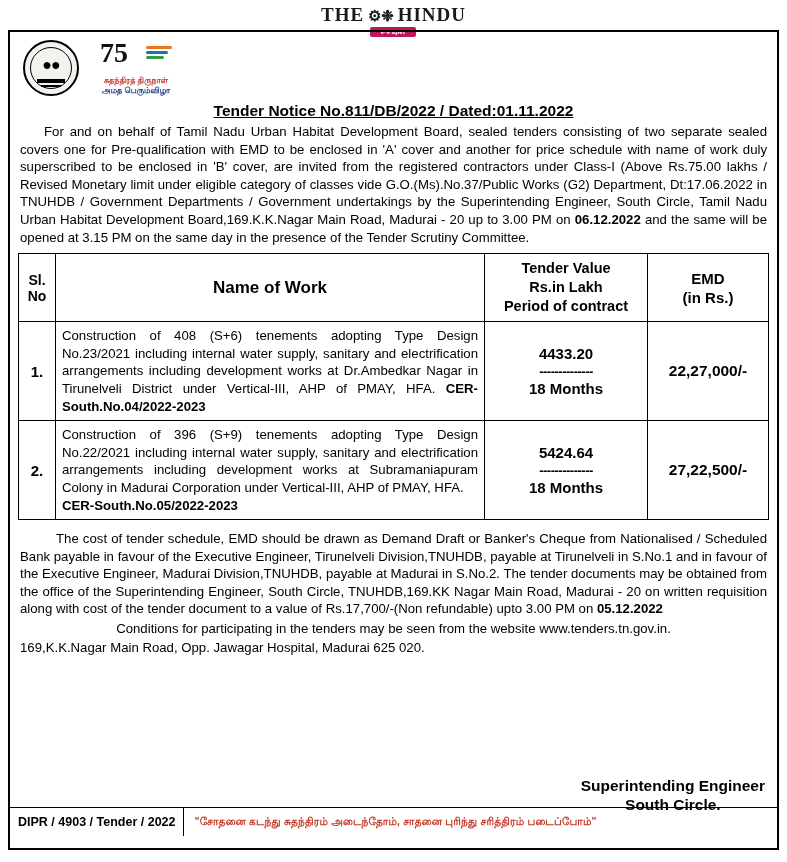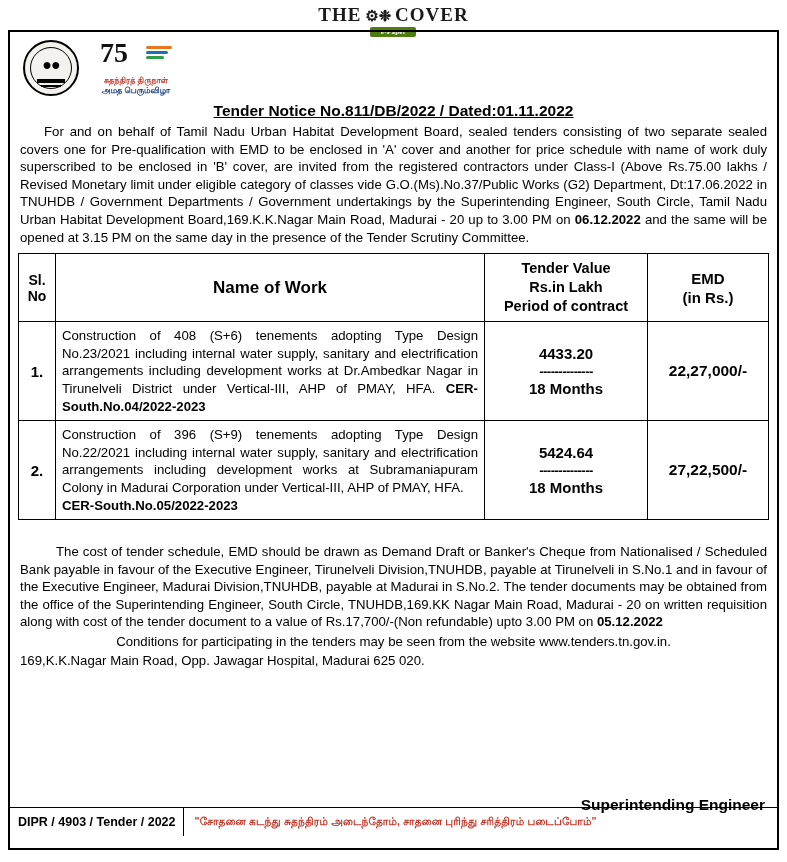--- a/index.html
+++ b/index.html
@@ -40,21 +40,21 @@
     font-size: 15px;
     letter-spacing: 0;
   }
   .epaper-badge {
     display: block;
     margin: 1px auto 0 auto;
     width: 46px;
     font-size: 7px;
     font-weight: bold;
     color: #ffffff;
-    background: #4d7c0f;
+    background: #be185d;
     border-radius: 2px;
     padding: 1px 0;
     text-align: center;
     letter-spacing: 0.3px;
   }
 
   
   .adbox {
     position: absolute;
     left: 8px;
@@ -200,21 +200,21 @@
     line-height: 17.6px;
     text-align: justify;
     padding: 0 10px 0 10px;
   }
   .intro .ind { padding-left: 24px; }
   .intro b { font-weight: bold; }
 
   
   table.tender {
     width: calc(100% - 16px);
-    margin: 7px 8px 17px 8px;
+    margin: 7px 8px 4px 8px;
     border-collapse: collapse;
     table-layout: fixed;
   }
   table.tender th, table.tender td {
     border: 1.5px solid #000;
     vertical-align: middle;
   }
   th.col-sl { width: 32px; }
   th.col-name { width: auto; }
   th.col-value { width: 158px; }
@@ -326,21 +326,21 @@
     letter-spacing: 0.2px;
   }
 </style>
 </head>
 <body>
 
 <div class="page">
 
   <div class="masthead">
     <div class="masthead-title">
-      <span>THE</span><span class="swirl"> ⚙❉ </span><span>COVER</span>
+      <span>THE</span><span class="swirl"> ⚙❉ </span><span>HINDU</span>
       <span class="epaper-badge">e-Paper</span>
     </div>
   </div>
 
   <div class="adbox">
 
     <div class="hdr">
       <div class="hdr-logo">
         <div class="emblem">
           <div class="faces">●●</div>
@@ -422,20 +422,21 @@
 
     <div class="foot-para">
       <span class="ind"></span><span>The cost of tender schedule, EMD should be drawn as Demand Draft or Banker's Cheque from Nationalised / Scheduled Bank payable in favour of the Executive Engineer, Tirunelveli Division,TNUHDB, payable at Tirunelveli in S.No.1 and in favour of the Executive Engineer, Madurai Division,TNUHDB, payable at Madurai in S.No.2. The tender documents may be obtained from the office of the Superintending Engineer, South Circle, TNUHDB,169.KK Nagar Main Road, Madurai - 20 on written requisition along with cost of the tender document to a value of Rs.17,700/-(Non refundable) upto 3.00 PM  on  </span><b>05.12.2022</b>
     </div>
 
     <div class="conditions">Conditions for participating in the tenders may be seen from the website www.tenders.tn.gov.in.</div>
     <div class="address">169,K.K.Nagar Main Road, Opp. Jawagar Hospital, Madurai 625 020.</div>
 
     <div class="signoff">
       <div>Superintending Engineer</div>
+      <div>South Circle.</div>
     </div>
 
     <div class="bottom-strip">
       <div class="dipr">DIPR / 4903 / Tender / 2022</div>
       <div class="slogan-box">
         <span class="slogan">"சோதனை கடந்து சுதந்திரம் அடைந்தோம், சாதனை புரிந்து சரித்திரம் படைப்போம்"</span>
       </div>
     </div>
 
   </div>

